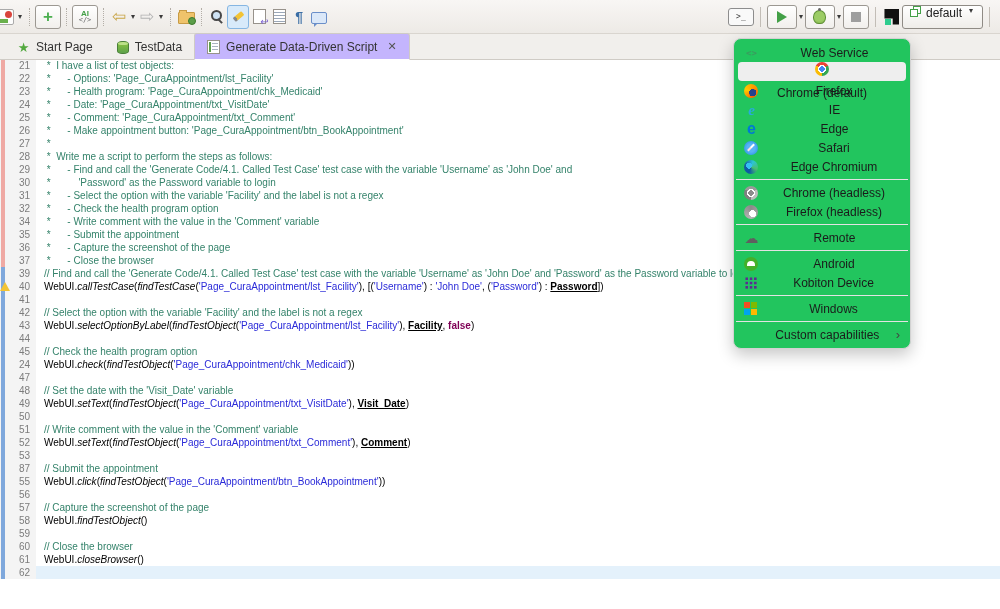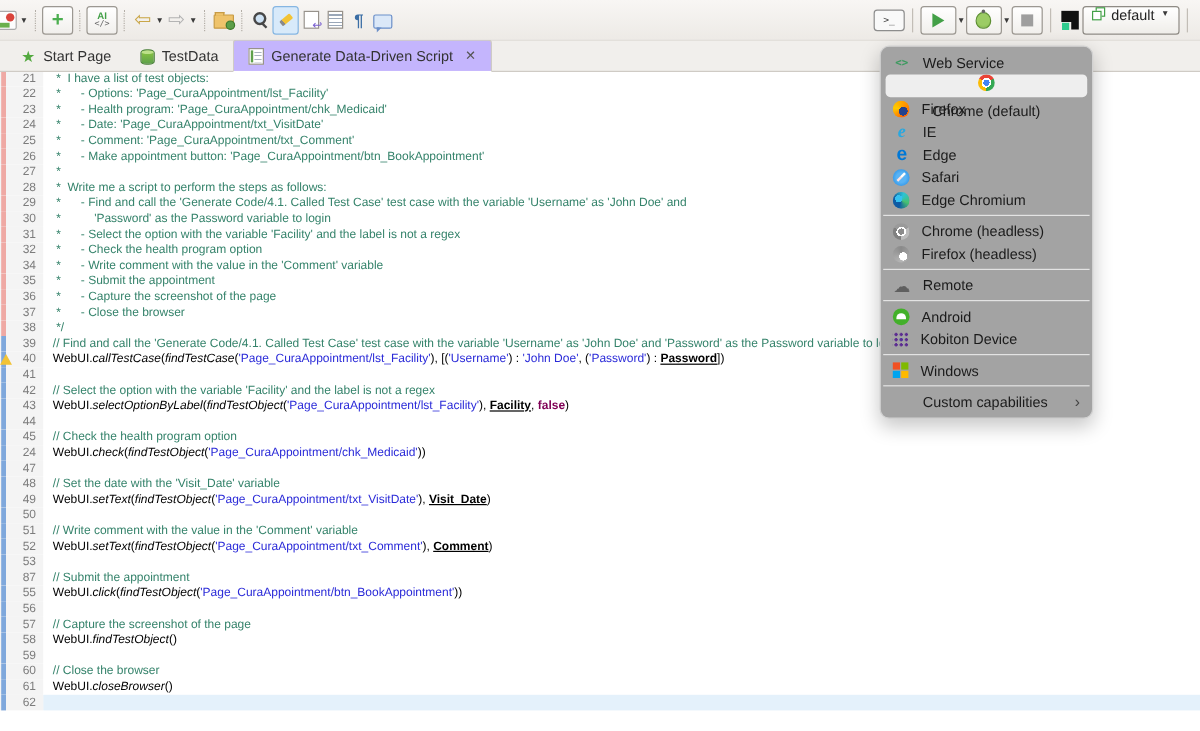--- a/index.html
+++ b/index.html
@@ -85,22 +85,22 @@
   .code{flex:1;padding-left:8px;color:#000;overflow:hidden;}
   .code.cur{background:#E4F1FB;}
   .sc-c{color:#35836B;}
   .sc-s{color:#2A2AD8;}
   .sc-p{color:#000;}
   .sc-m{color:#000;font-style:italic;}
   .sc-v{color:#000;font-weight:bold;text-decoration:underline;}
   .sc-k{color:#7F0055;font-weight:bold;}
 
   
-  .menu{position:absolute;left:733px;top:38px;width:176px;background:#a3a3a3;border:1px solid #d2d2d2;border-radius:8px;
-        box-shadow:0 6px 16px rgba(0,0,0,.22);padding:4px 0;z-index:20;}
+  .menu{position:absolute;left:733px;top:38px;width:176px;background:#22c55e;border:1px solid #d2d2d2;border-radius:8px;
+        box-shadow:0 6px 16px rgba(0,0,0,.22);padding:4px 0;z-index:20;text-align:center;}
   .menu-item{display:flex;align-items:center;gap:10px;height:19px;padding:0 6px;margin:0 4px;border-radius:4px;font-size:12px;color:#1b1b1b;}
   .menu-item.hl{background:#eeeeee;flex-direction:column;}
   .menu-sep{height:1px;background:#e3e3e3;margin:3px 2px;}
   .mlabel{flex:1;white-space:nowrap;}
   .chev{color:#444;font-size:13px;line-height:13px;}
   .mi{width:15px;height:15px;flex:none;display:flex;align-items:center;justify-content:center;position:relative;}
 
   .icon-web-service::before{content:"<>";font-family:"DejaVu Sans Mono",monospace;font-weight:bold;font-size:9px;color:#3C9A5F;}
   .icon-chrome,.icon-chrome-headless{border-radius:50%;width:14px;height:14px;}
   .icon-chrome{background:radial-gradient(circle,#4285F4 0 2.6px,#fff 2.6px 4px,transparent 4px),
@@ -240,21 +240,20 @@
         <div class="code-row"><div class="gutter"><i class="diff diff-c"></i><span>27</span></div><div class="code"><span class="sc-c"> *</span></div></div>
         <div class="code-row"><div class="gutter"><i class="diff diff-c"></i><span>28</span></div><div class="code"><span class="sc-c"> *  Write me a script to perform the steps as follows:</span></div></div>
         <div class="code-row"><div class="gutter"><i class="diff diff-c"></i><span>29</span></div><div class="code"><span class="sc-c"> *      - Find and call the 'Generate Code/4.1. Called Test Case' test case with the variable 'Username' as 'John Doe' and</span></div></div>
         <div class="code-row"><div class="gutter"><i class="diff diff-c"></i><span>30</span></div><div class="code"><span class="sc-c"> *          'Password' as the Password variable to login</span></div></div>
         <div class="code-row"><div class="gutter"><i class="diff diff-c"></i><span>31</span></div><div class="code"><span class="sc-c"> *      - Select the option with the variable 'Facility' and the label is not a regex</span></div></div>
         <div class="code-row"><div class="gutter"><i class="diff diff-c"></i><span>32</span></div><div class="code"><span class="sc-c"> *      - Check the health program option</span></div></div>
         <div class="code-row"><div class="gutter"><i class="diff diff-c"></i><span>34</span></div><div class="code"><span class="sc-c"> *      - Write comment with the value in the 'Comment' variable</span></div></div>
         <div class="code-row"><div class="gutter"><i class="diff diff-c"></i><span>35</span></div><div class="code"><span class="sc-c"> *      - Submit the appointment</span></div></div>
         <div class="code-row"><div class="gutter"><i class="diff diff-c"></i><span>36</span></div><div class="code"><span class="sc-c"> *      - Capture the screenshot of the page</span></div></div>
         <div class="code-row"><div class="gutter"><i class="diff diff-c"></i><span>37</span></div><div class="code"><span class="sc-c"> *      - Close the browser</span></div></div>
-        <div class="code-row"><div class="gutter"><i class="diff diff-c"></i><span>38</span></div><div class="code"><span class="sc-c"> */</span></div></div>
         <div class="code-row"><div class="gutter"><i class="diff diff-a"></i><span>39</span></div><div class="code"><span class="sc-c">// Find and call the 'Generate Code/4.1. Called Test Case' test case with the variable 'Username' as 'John Doe' and 'Password' as the Password variable to login</span></div></div>
         <div class="code-row"><div class="gutter"><i class="diff diff-a"></i><i class="warn"></i><span>40</span></div><div class="code"><span class="sc-p">WebUI.</span><span class="sc-m">callTestCase</span><span class="sc-p">(</span><span class="sc-m">findTestCase</span><span class="sc-p">(</span><span class="sc-s">'Page_CuraAppointment/lst_Facility'</span><span class="sc-p">), [(</span><span class="sc-s">'Username'</span><span class="sc-p">) : </span><span class="sc-s">'John Doe'</span><span class="sc-p">, (</span><span class="sc-s">'Password'</span><span class="sc-p">) : </span><span class="sc-v">Password</span><span class="sc-p">])</span></div></div>
         <div class="code-row"><div class="gutter"><i class="diff diff-a"></i><span>41</span></div><div class="code"></div></div>
         <div class="code-row"><div class="gutter"><i class="diff diff-a"></i><span>42</span></div><div class="code"><span class="sc-c">// Select the option with the variable 'Facility' and the label is not a regex</span></div></div>
         <div class="code-row"><div class="gutter"><i class="diff diff-a"></i><span>43</span></div><div class="code"><span class="sc-p">WebUI.</span><span class="sc-m">selectOptionByLabel</span><span class="sc-p">(</span><span class="sc-m">findTestObject</span><span class="sc-p">(</span><span class="sc-s">'Page_CuraAppointment/lst_Facility'</span><span class="sc-p">), </span><span class="sc-v">Facility</span><span class="sc-p">, </span><span class="sc-k">false</span><span class="sc-p">)</span></div></div>
         <div class="code-row"><div class="gutter"><i class="diff diff-a"></i><span>44</span></div><div class="code"></div></div>
         <div class="code-row"><div class="gutter"><i class="diff diff-a"></i><span>45</span></div><div class="code"><span class="sc-c">// Check the health program option</span></div></div>
         <div class="code-row"><div class="gutter"><i class="diff diff-a"></i><span>24</span></div><div class="code"><span class="sc-p">WebUI.</span><span class="sc-m">check</span><span class="sc-p">(</span><span class="sc-m">findTestObject</span><span class="sc-p">(</span><span class="sc-s">'Page_CuraAppointment/chk_Medicaid'</span><span class="sc-p">))</span></div></div>
         <div class="code-row"><div class="gutter"><i class="diff diff-a"></i><span>47</span></div><div class="code"></div></div>
         <div class="code-row"><div class="gutter"><i class="diff diff-a"></i><span>48</span></div><div class="code"><span class="sc-c">// Set the date with the 'Visit_Date' variable</span></div></div>

